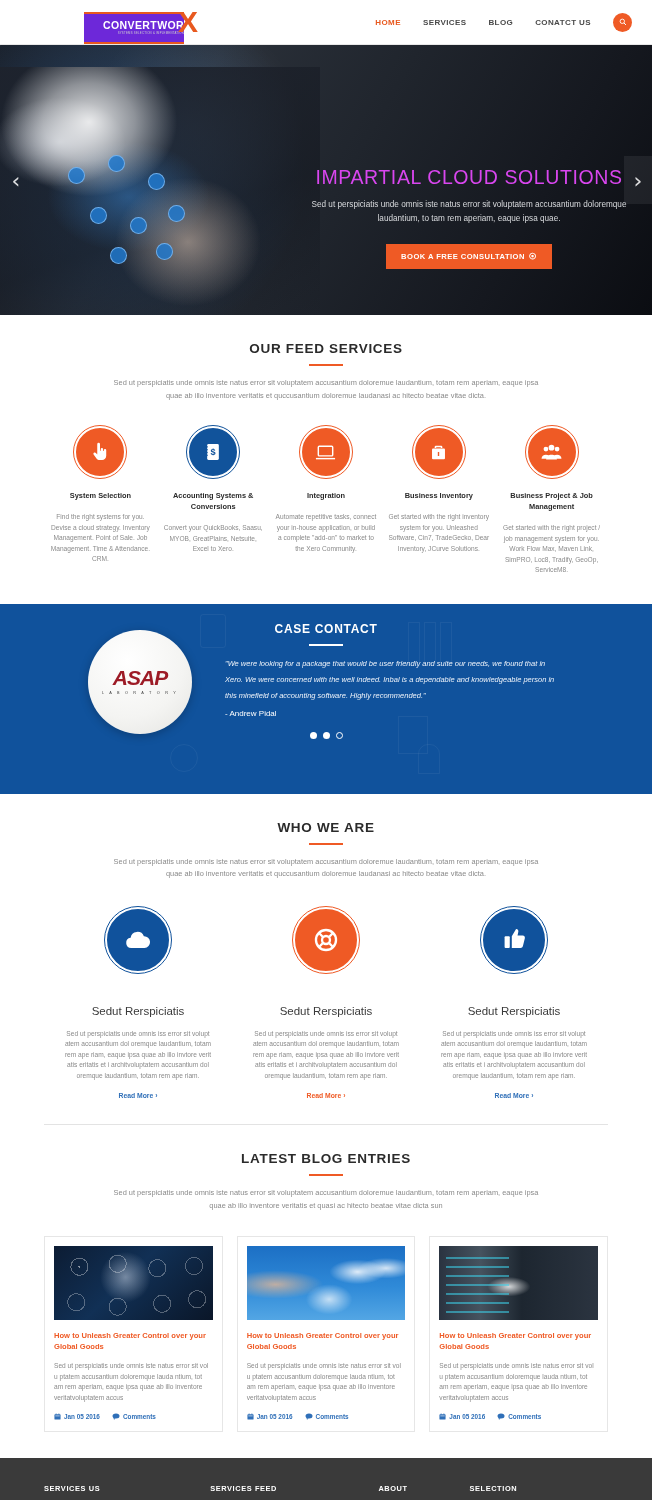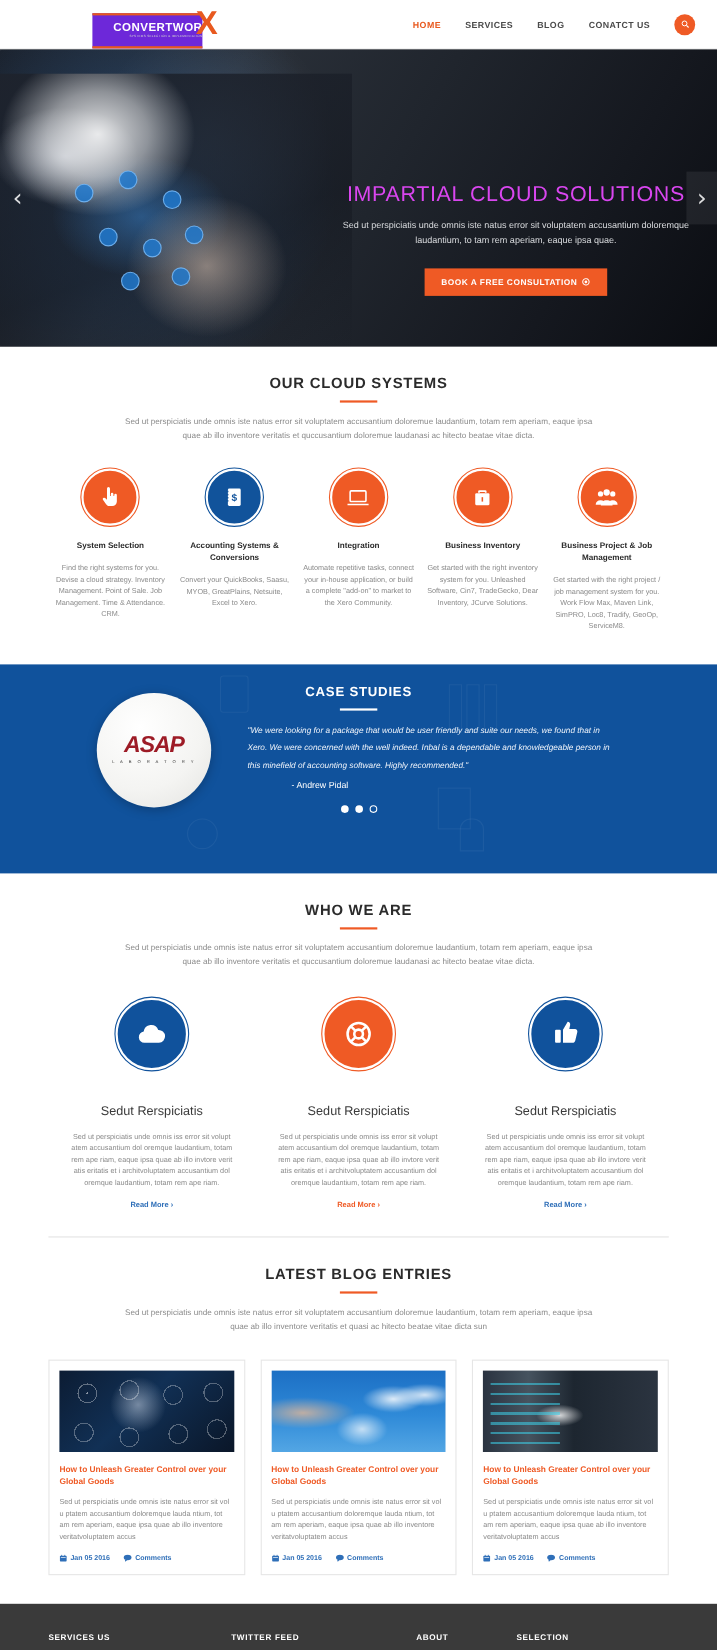--- a/index.html
+++ b/index.html
@@ -193,21 +193,21 @@
   .asap-sub {
     color: #3a3a3a; font-size: 3.8px; letter-spacing: 2.2px;
     margin-top: 3px;
   }
   .case-quote {
     position: absolute; left: 225px; top: 52px; width: 340px;
     color: #eef3fa; font-size: 7.5px; font-style: italic;
     line-height: 16px;
   }
   .case-author {
-    margin-top: 2px; font-style: normal; font-size: 8px; color: #fff; margin-left: 40px;
+    margin-top: 2px; font-style: normal; font-size: 8px; color: #fff;
   }
   .case-dots {
     position: absolute; left: 0; right: 0; top: 128px;
     display: flex; justify-content: center; gap: 6px;
   }
   .case-dots span {
     width: 7px; height: 7px; border-radius: 50%;
     background: #fff; display: block; cursor: pointer;
   }
   .case-dots span.hollow { background: transparent; border: 1.2px solid #fff; }
@@ -370,21 +370,21 @@
       <div class="hero-title">IMPARTIAL CLOUD SOLUTIONS</div>
       <div class="hero-sub">Sed ut perspiciatis unde omnis iste natus error sit voluptatem accusantium doloremque laudantium, to tam rem aperiam, eaque ipsa quae.</div>
       <button class="hero-cta">
         <span>BOOK A FREE CONSULTATION</span>
         <span>⦿</span>
       </button>
     </div>
   </div>
 
   <div class="section">
-    <div class="sec-title">OUR CLOUD SYSTEMS</div>
+    <div class="sec-title">OUR FEED SERVICES</div>
     <div class="sec-rule"></div>
     <div class="sec-desc">Sed ut perspiciatis unde omnis iste natus error sit voluptatem accusantium doloremue laudantium, totam rem aperiam, eaque ipsa quae ab illo inventore veritatis et quccusantium doloremue laudanasi ac hitecto beatae vitae dicta.</div>
 
     <div class="services">
       <div class="svc">
         <div class="svc-circle">
           <svg width="22" height="22" viewBox="0 0 24 24" fill="#fff">
               <path d="M9 3.5a1.5 1.5 0 0 1 3 0v7.2h.8V9a1.3 1.3 0 0 1 2.6 0v1.8h.8V10a1.3 1.3 0 0 1 2.6 0v6.2c0 2.6-2 4.6-4.6 4.6h-2.4c-2 0-3.3-1-4.2-2.6L5 14.6c-.5-.9 0-1.8.9-2 .6-.2 1.2 0 1.6.5L9 14.6z"></path>
             </svg>
         </div>
@@ -449,21 +449,21 @@
       <i style="left:408px; top:18px;  width:12px; height:44px;"></i>
       <i style="left:424px; top:18px;  width:12px; height:44px;"></i>
       <i style="left:440px; top:18px;  width:12px; height:44px;"></i>
       <i style="left:398px; top:112px; width:30px; height:38px;"></i>
       <i style="left:170px; top:140px; width:28px; height:28px; border-radius:50%;"></i>
       <i style="left:160px; top:60px;  width:16px; height:20px;"></i>
       <i style="left:160px; top:88px;  width:16px; height:20px;"></i>
       <i style="left:418px; top:140px; width:22px; height:30px; border-radius:10px 10px 0 0;"></i>
     </div>
     <div class="cases-inner">
-      <div class="cases-title">CASE STUDIES</div>
+      <div class="cases-title">CASE CONTACT</div>
       <div class="sec-rule light"></div>
     </div>
     <div class="case-logo">
       <div class="asap-word">ASAP</div>
       <div class="asap-sub">L A B O R A T O R Y</div>
     </div>
     <div class="case-quote">
       <span>"We were looking for a package that would be user friendly and suite our needs, we found that in Xero. We were concerned with the well indeed. Inbal is a dependable and knowledgeable person in this minefield of accounting software. Highly recommended."</span>
       <div class="case-author">- Andrew Pidal</div>
     </div>
@@ -608,21 +608,21 @@
               <path d="M6 0C3 0 1 2.2 1 5c0 3.6 5 11 5 11s5-7.4 5-11c0-2.8-2-5-5-5z"></path>
               <circle cx="6" cy="5" r="1.8" fill="#3a3a3a"></circle>
             </svg>
           </span>
         <span>Address: Melbourne, Victoria</span>
       </div>
 
     </div>
 
     <div class="f-col twitter">
-      <div class="f-head">TWITTER FEED</div>
+      <div class="f-head">SERVICES FEED</div>
       <div class="tweet">
         <b>@ ConvertworX</b>
         <span>Lorem ipsum dolor sit amsum dolosum doloe.</span>
       </div>
 
     </div>
 
     <div class="f-col about">
       <div class="f-head">ABOUT</div>
       <a class="f-link" href="#">Home</a>

